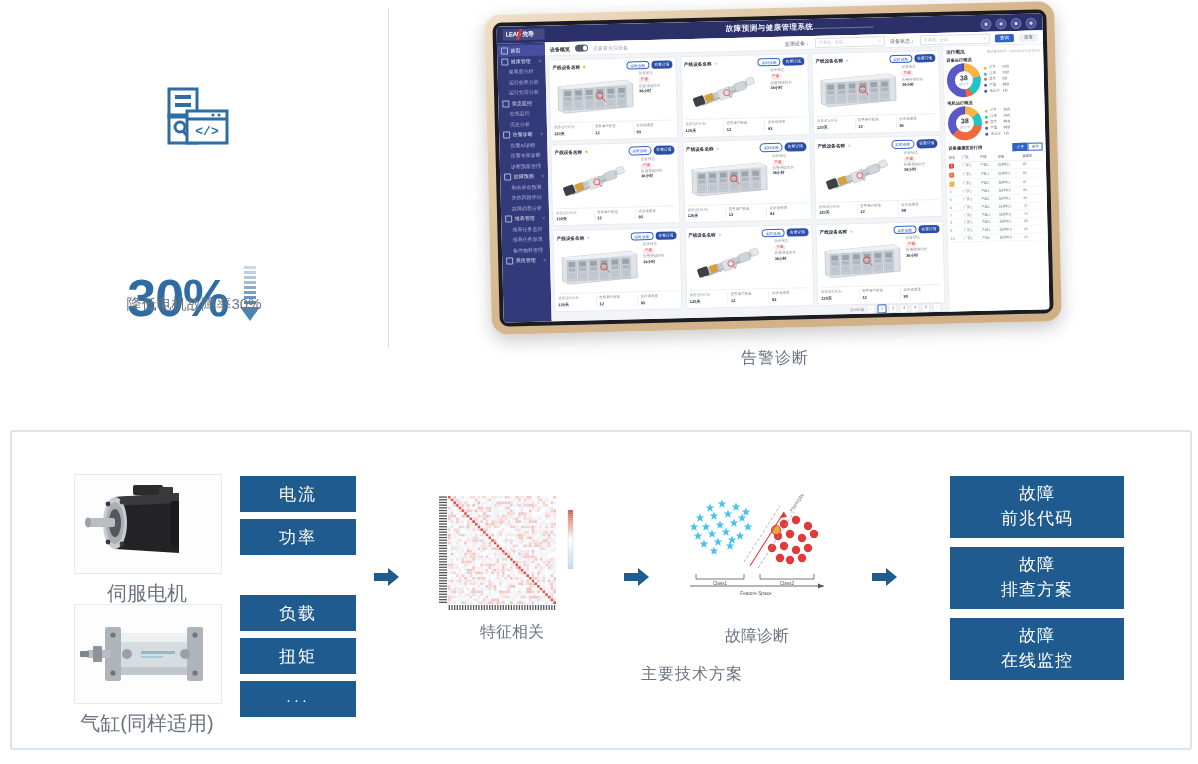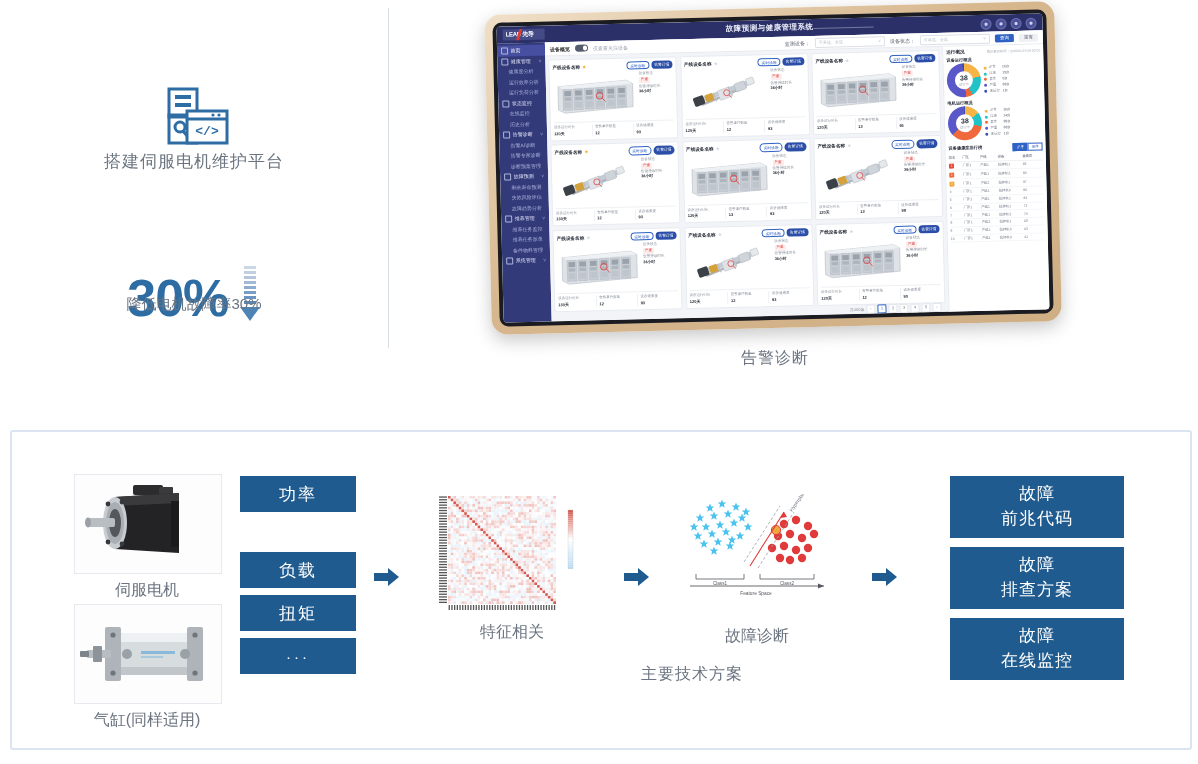--- a/index.html
+++ b/index.html
@@ -162,21 +162,21 @@
   .tab-cap{position:absolute;left:480px;top:348px;width:590px;text-align:center;
      font-size:16px;color:#6b7480;letter-spacing:1px;}
 
   
   .bottom{position:absolute;left:10px;top:430px;width:1178px;height:316px;
      border:2px solid #dbe4f1;border-radius:3px;background:#fff;}
 
   .photo{position:absolute;border:1px solid #e7e9ee;background:#fcfcfd;overflow:hidden;}
   .ph1{left:62px;top:42px;width:146px;height:98px;}
   .ph2{left:62px;top:172px;width:146px;height:98px;}
-  .ph-cap{position:absolute;text-align:center;width:146px;font-size:16px;color:#6b7480;}
+  .ph-cap{position:absolute;text-align:center;width:146px;font-size:20px;color:#6b7480;}
   .cap1{left:62px;top:148px;}
   .cap2{left:62px;top:278px;}
 
   .tagcol{position:absolute;left:228px;top:44px;width:116px;}
   .tagbox{height:36px;background:#1F5B8E;color:#fff;display:flex;align-items:center;
      justify-content:center;font-size:17px;margin-bottom:7px;letter-spacing:2px;}
   .tagbox.dots{font-size:15px;letter-spacing:3px;}
 
   .arrow{position:absolute;width:26px;height:22px;}
 
@@ -209,21 +209,20 @@
         <rect x="14" y="28" width="28" height="28" fill="none" stroke="#2E6DA4" stroke-width="3"></rect>
         <circle cx="25" cy="40" r="5" fill="none" stroke="#2E6DA4" stroke-width="3"></circle>
         <line x1="28" y1="44" x2="33" y2="50" stroke="#2E6DA4" stroke-width="3"></line>
         <rect x="32" y="24" width="40" height="32" fill="#fff" stroke="#2E6DA4" stroke-width="3"></rect>
         <line x1="32" y1="32" x2="72" y2="32" stroke="#2E6DA4" stroke-width="3"></line>
         <circle cx="58" cy="28" r="1.6" fill="#2E6DA4"></circle>
         <circle cx="64" cy="28" r="1.6" fill="#2E6DA4"></circle>
         <text x="52" y="48" font-size="13" fill="#2E6DA4" text-anchor="middle" font-family="'Liberation Mono',monospace" font-weight="bold">&lt;/&gt;</text>
       </svg>
     </div>
-    <div class="plat-label">搭建伺服电机维护平台</div>
 
     <div class="pct-wrap">
       <span class="pct-num">30%</span>
       <span class="pct-arrow">
         <svg viewBox="0 0 22 56" width="22" height="56">
           <rect x="5" y="0" width="12" height="3" fill="#c9d7e6"></rect>
           <rect x="5" y="5" width="12" height="3" fill="#c0d0e2"></rect>
           <rect x="5" y="10" width="12" height="3" fill="#b3c6dc"></rect>
           <rect x="5" y="15" width="12" height="3" fill="#a2bad5"></rect>
           <rect x="5" y="20" width="12" height="3" fill="#8eaccd"></rect>
@@ -976,20 +975,21 @@
           <rect x="18" y="41" width="9" height="16" rx="1" fill="#8d9499"></rect>
           <rect x="5" y="46" width="9" height="6" rx="1" fill="#7d848a"></rect>
           <rect x="66" y="46" width="34" height="3" fill="#4a9ed6" opacity=".55"></rect>
           <rect x="66" y="51" width="22" height="2" fill="#7ab4de" opacity=".5"></rect>
         </g>
       </svg>
     </div>
     <div class="ph-cap cap2">气缸(同样适用)</div>
 
     <div class="tagcol" id="tags">
+        <div class="tagbox" style="background: rgb(31, 91, 142);">电流</div>
         <div class="tagbox" style="background: rgb(31, 91, 142);">功率</div>
         <div class="tagbox" style="background: rgb(31, 91, 142); margin-top: 40px;">负载</div>
         <div class="tagbox" style="background: rgb(31, 91, 142);">扭矩</div>
         <div class="tagbox dots" style="background: rgb(31, 91, 142);">···</div>
       </div>
 
     <div class="arrow" style="left:362px;top:134px;">
       <svg viewBox="0 0 26 22" width="26" height="22">
         <path d="M0 7 L14 7 L14 2 L25 11 L14 20 L14 15 L0 15 Z" fill="#1F5B8E"></path>
       </svg>

